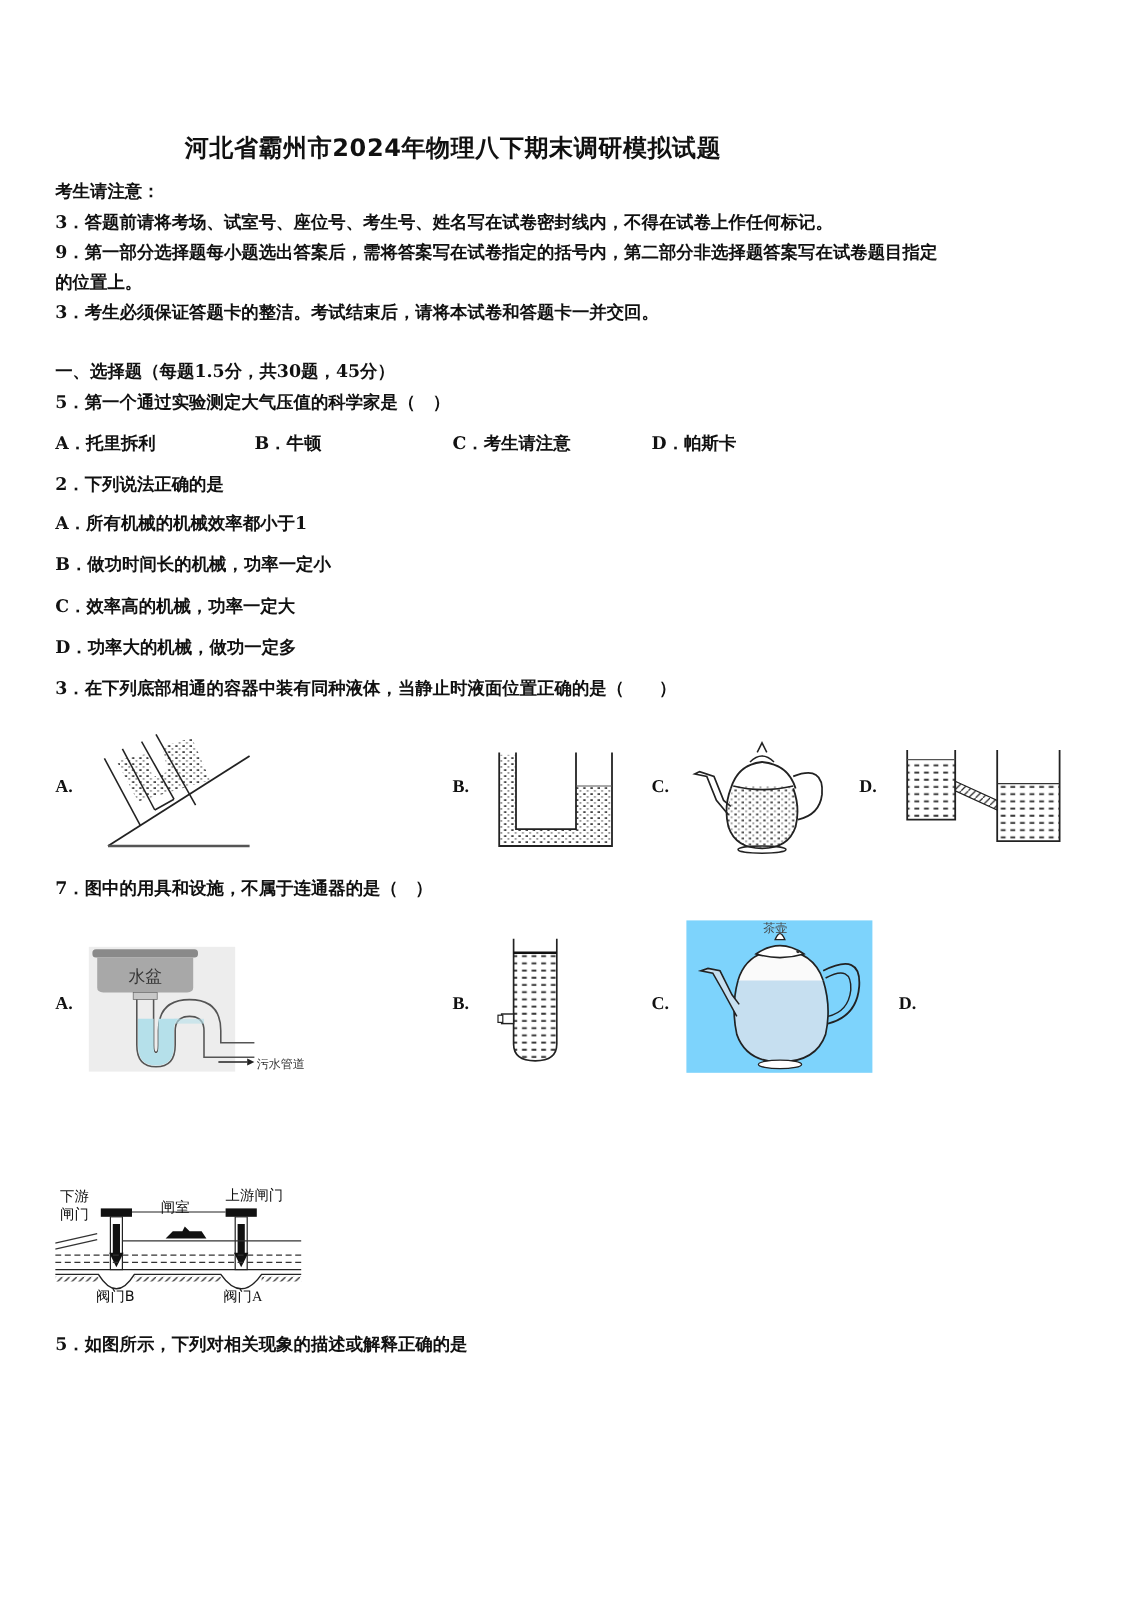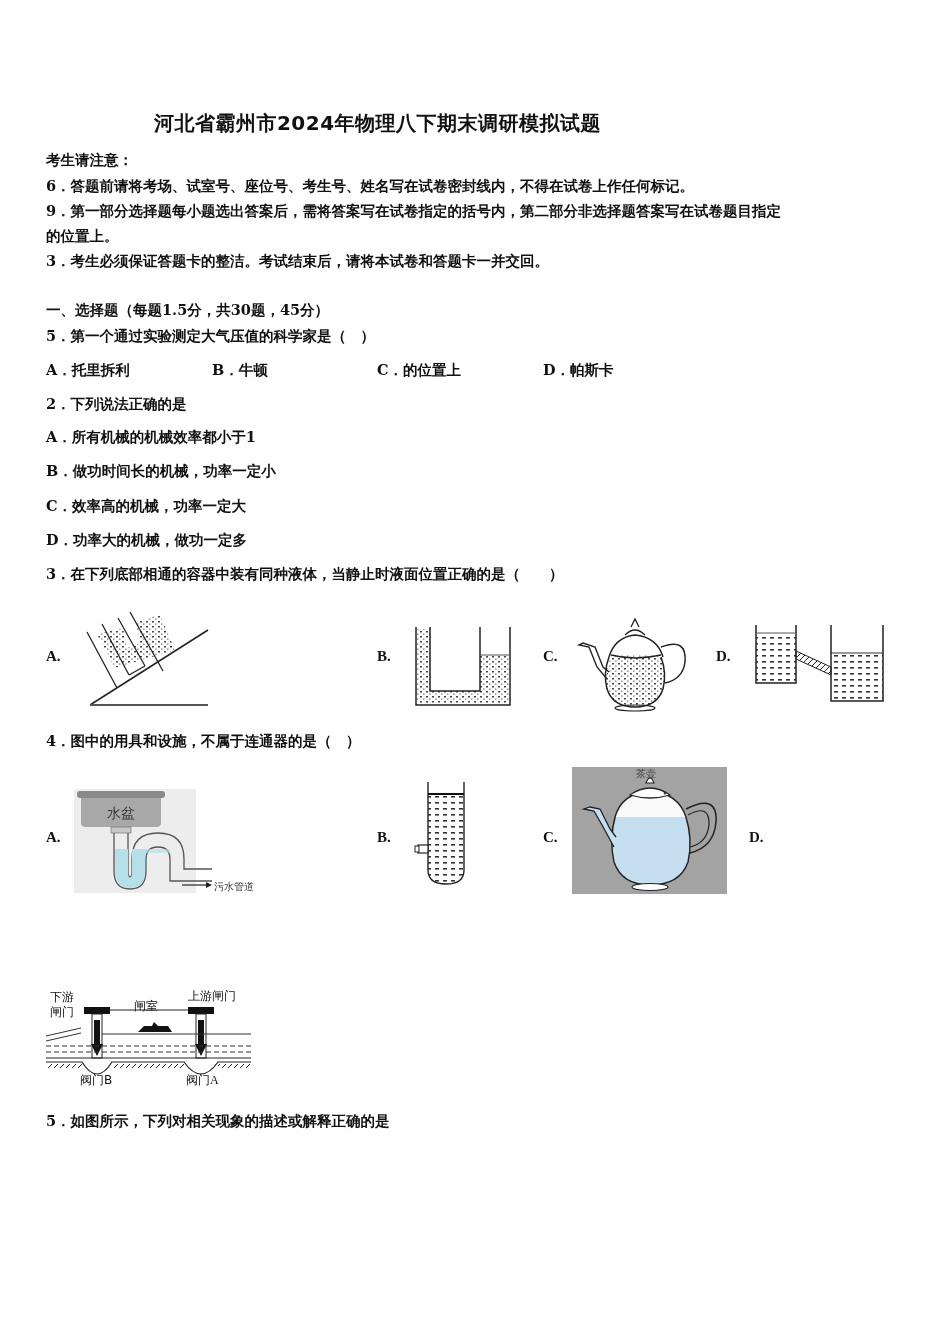--- a/index.html
+++ b/index.html
@@ -29,31 +29,31 @@
     </pattern>
     <pattern id="hatch" width="6" height="6" patternUnits="userSpaceOnUse">
       <path d="M0 6 L6 0" stroke="#222" stroke-width="1"></path>
     </pattern>
   </defs>
 </svg>
 
 <div class="abs title">河北省霸州市2024年物理八下期末调研模拟试题</div>
 
 <div class="abs line" style="top:150px">考生请注意：</div>
-<div class="abs line" style="top:176px">6．答题前请将考场、试室号、座位号、考生号、姓名写在试卷密封线内，不得在试卷上作任何标记。</div>
+<div class="abs line" style="top:176px">3．答题前请将考场、试室号、座位号、考生号、姓名写在试卷密封线内，不得在试卷上作任何标记。</div>
 <div class="abs line" style="top:201px">9．第一部分选择题每小题选出答案后，需将答案写在试卷指定的括号内，第二部分非选择题答案写在试卷题目指定</div>
 <div class="abs line" style="top:226px">的位置上。</div>
 <div class="abs line" style="top:251px">3．考生必须保证答题卡的整洁。考试结束后，请将本试卷和答题卡一并交回。</div>
 
 <div class="abs line" style="top:300px">一、选择题（每题1.5分，共30题，45分）</div>
 
 <div class="abs line" style="top:326px">5．第一个通过实验测定大气压值的科学家是（　）</div>
 <div class="abs line" style="top:360px;left:46px">A．托里拆利</div>
 <div class="abs line" style="top:360px;left:212px">B．牛顿</div>
-<div class="abs line" style="top:360px;left:377px">C．的位置上</div>
+<div class="abs line" style="top:360px;left:377px">C．考生请注意</div>
 <div class="abs line" style="top:360px;left:543px">D．帕斯卡</div>
 
 <div class="abs line" style="top:394px">2．下列说法正确的是</div>
 <div class="abs line" style="top:427px">A．所有机械的机械效率都小于1</div>
 <div class="abs line" style="top:461px">B．做功时间长的机械，功率一定小</div>
 <div class="abs line" style="top:496px">C．效率高的机械，功率一定大</div>
 <div class="abs line" style="top:530px">D．功率大的机械，做功一定多</div>
 
 <div class="abs line" style="top:564px">3．在下列底部相通的容器中装有同种液体，当静止时液面位置正确的是（　　）</div>
 <div class="abs opt-label" style="left:46px;top:648px">A.</div>
@@ -104,21 +104,21 @@
     <rect x="3" y="10" width="40" height="50" fill="url(#dashpat)"></rect>
     <rect x="78" y="30" width="52" height="48" fill="url(#dashpat)"></rect>
     <path d="M3 2 V60 H43 V2" fill="none" stroke="#222" stroke-width="1.5"></path>
     <path d="M78 2 V78 H130 V2" fill="none" stroke="#222" stroke-width="1.5"></path>
     <line x1="3" y1="10" x2="43" y2="10" stroke="#555" stroke-width="1"></line>
     <line x1="78" y1="30" x2="130" y2="30" stroke="#333" stroke-width="1.2"></line>
     <polygon points="43,28 78,44 78,52 43,36" fill="url(#hatch)" stroke="#222" stroke-width="1"></polygon>
   </svg>
 </div>
 
-<div class="abs line" style="top:731px">4．图中的用具和设施，不属于连通器的是（　）</div>
+<div class="abs line" style="top:731px">7．图中的用具和设施，不属于连通器的是（　）</div>
 <div class="abs opt-label" style="left:46px;top:829px">A.</div>
 <div class="abs opt-label" style="left:377px;top:829px">B.</div>
 <div class="abs opt-label" style="left:543px;top:829px">C.</div>
 <div class="abs opt-label" style="left:749px;top:829px">D.</div>
 
 <div class="fig" style="left:74px;top:789px;width:122px;height:104px;background:#ededed">
   <svg width="200" height="104" viewBox="0 0 200 104" style="position:absolute;left:0;top:0">
     <rect x="3" y="2" width="88" height="7" rx="3" fill="#8a8a8a"></rect>
     <path d="M7 9 H87 V34 Q87 38 82 38 H12 Q7 38 7 34 Z" fill="#a8a8a8"></path>
     <rect x="37" y="38" width="20" height="6" fill="#c8c8c8" stroke="#666" stroke-width="0.6"></rect>
@@ -136,21 +136,21 @@
 <div class="fig" style="left:410px;top:782px">
   <svg width="60" height="105" viewBox="0 0 60 105">
     <path d="M18 12 H54 V88 Q54 102 36 102 Q18 102 18 88 Z" fill="url(#dashpat)"></path>
     <path d="M18 0 V88 Q18 102 36 102 Q54 102 54 88 V0" fill="none" stroke="#222" stroke-width="1.4"></path>
     <line x1="18" y1="12" x2="54" y2="12" stroke="#111" stroke-width="2"></line>
     <rect x="8" y="63" width="10" height="8" fill="#fff" stroke="#222" stroke-width="1.2"></rect>
     <rect x="5" y="64" width="4" height="6" fill="#fff" stroke="#222" stroke-width="1"></rect>
   </svg>
 </div>
 
-<div class="fig" style="left:572px;top:767px;width:155px;height:127px;background:#a3a3a3">
+<div class="fig" style="left:572px;top:767px;width:155px;height:127px;background:#7dd3fc">
   <div class="abs" style="left:64px;top:0px;font-size:10px;color:#444">茶壶</div>
   <svg width="155" height="127" viewBox="0 0 155 127" style="position:absolute;left:0;top:0">
     <path d="M45 46 Q38 70 42 95 Q50 118 78 118 Q108 118 116 95 Q120 70 112 46 Q78 38 45 46 Z" fill="#c6dff0"></path>
     <path d="M43 50 Q50 26 78 24 Q106 26 114 50" fill="#fafafa" stroke="#222" stroke-width="1.4"></path>
     <path d="M43 50 Q37 72 42 95 Q50 118 78 118 Q108 118 116 95 Q121 72 114 50" fill="none" stroke="#222" stroke-width="1.4"></path>
     <path d="M58 28 Q78 14 98 28 Q78 34 58 28 Z" fill="#fff" stroke="#222" stroke-width="1.3"></path>
     <path d="M74 16 Q78 6 82 16 Z" fill="#fff" stroke="#222" stroke-width="1.2"></path>
     <circle cx="93" cy="26" r="1.4" fill="#333"></circle>
     <path d="M114 42 Q146 26 144 55 Q142 80 118 86" fill="none" stroke="#222" stroke-width="1.5"></path>
     <path d="M116 48 Q138 36 137 58 Q135 76 118 80" fill="none" stroke="#222" stroke-width="1.2"></path>

